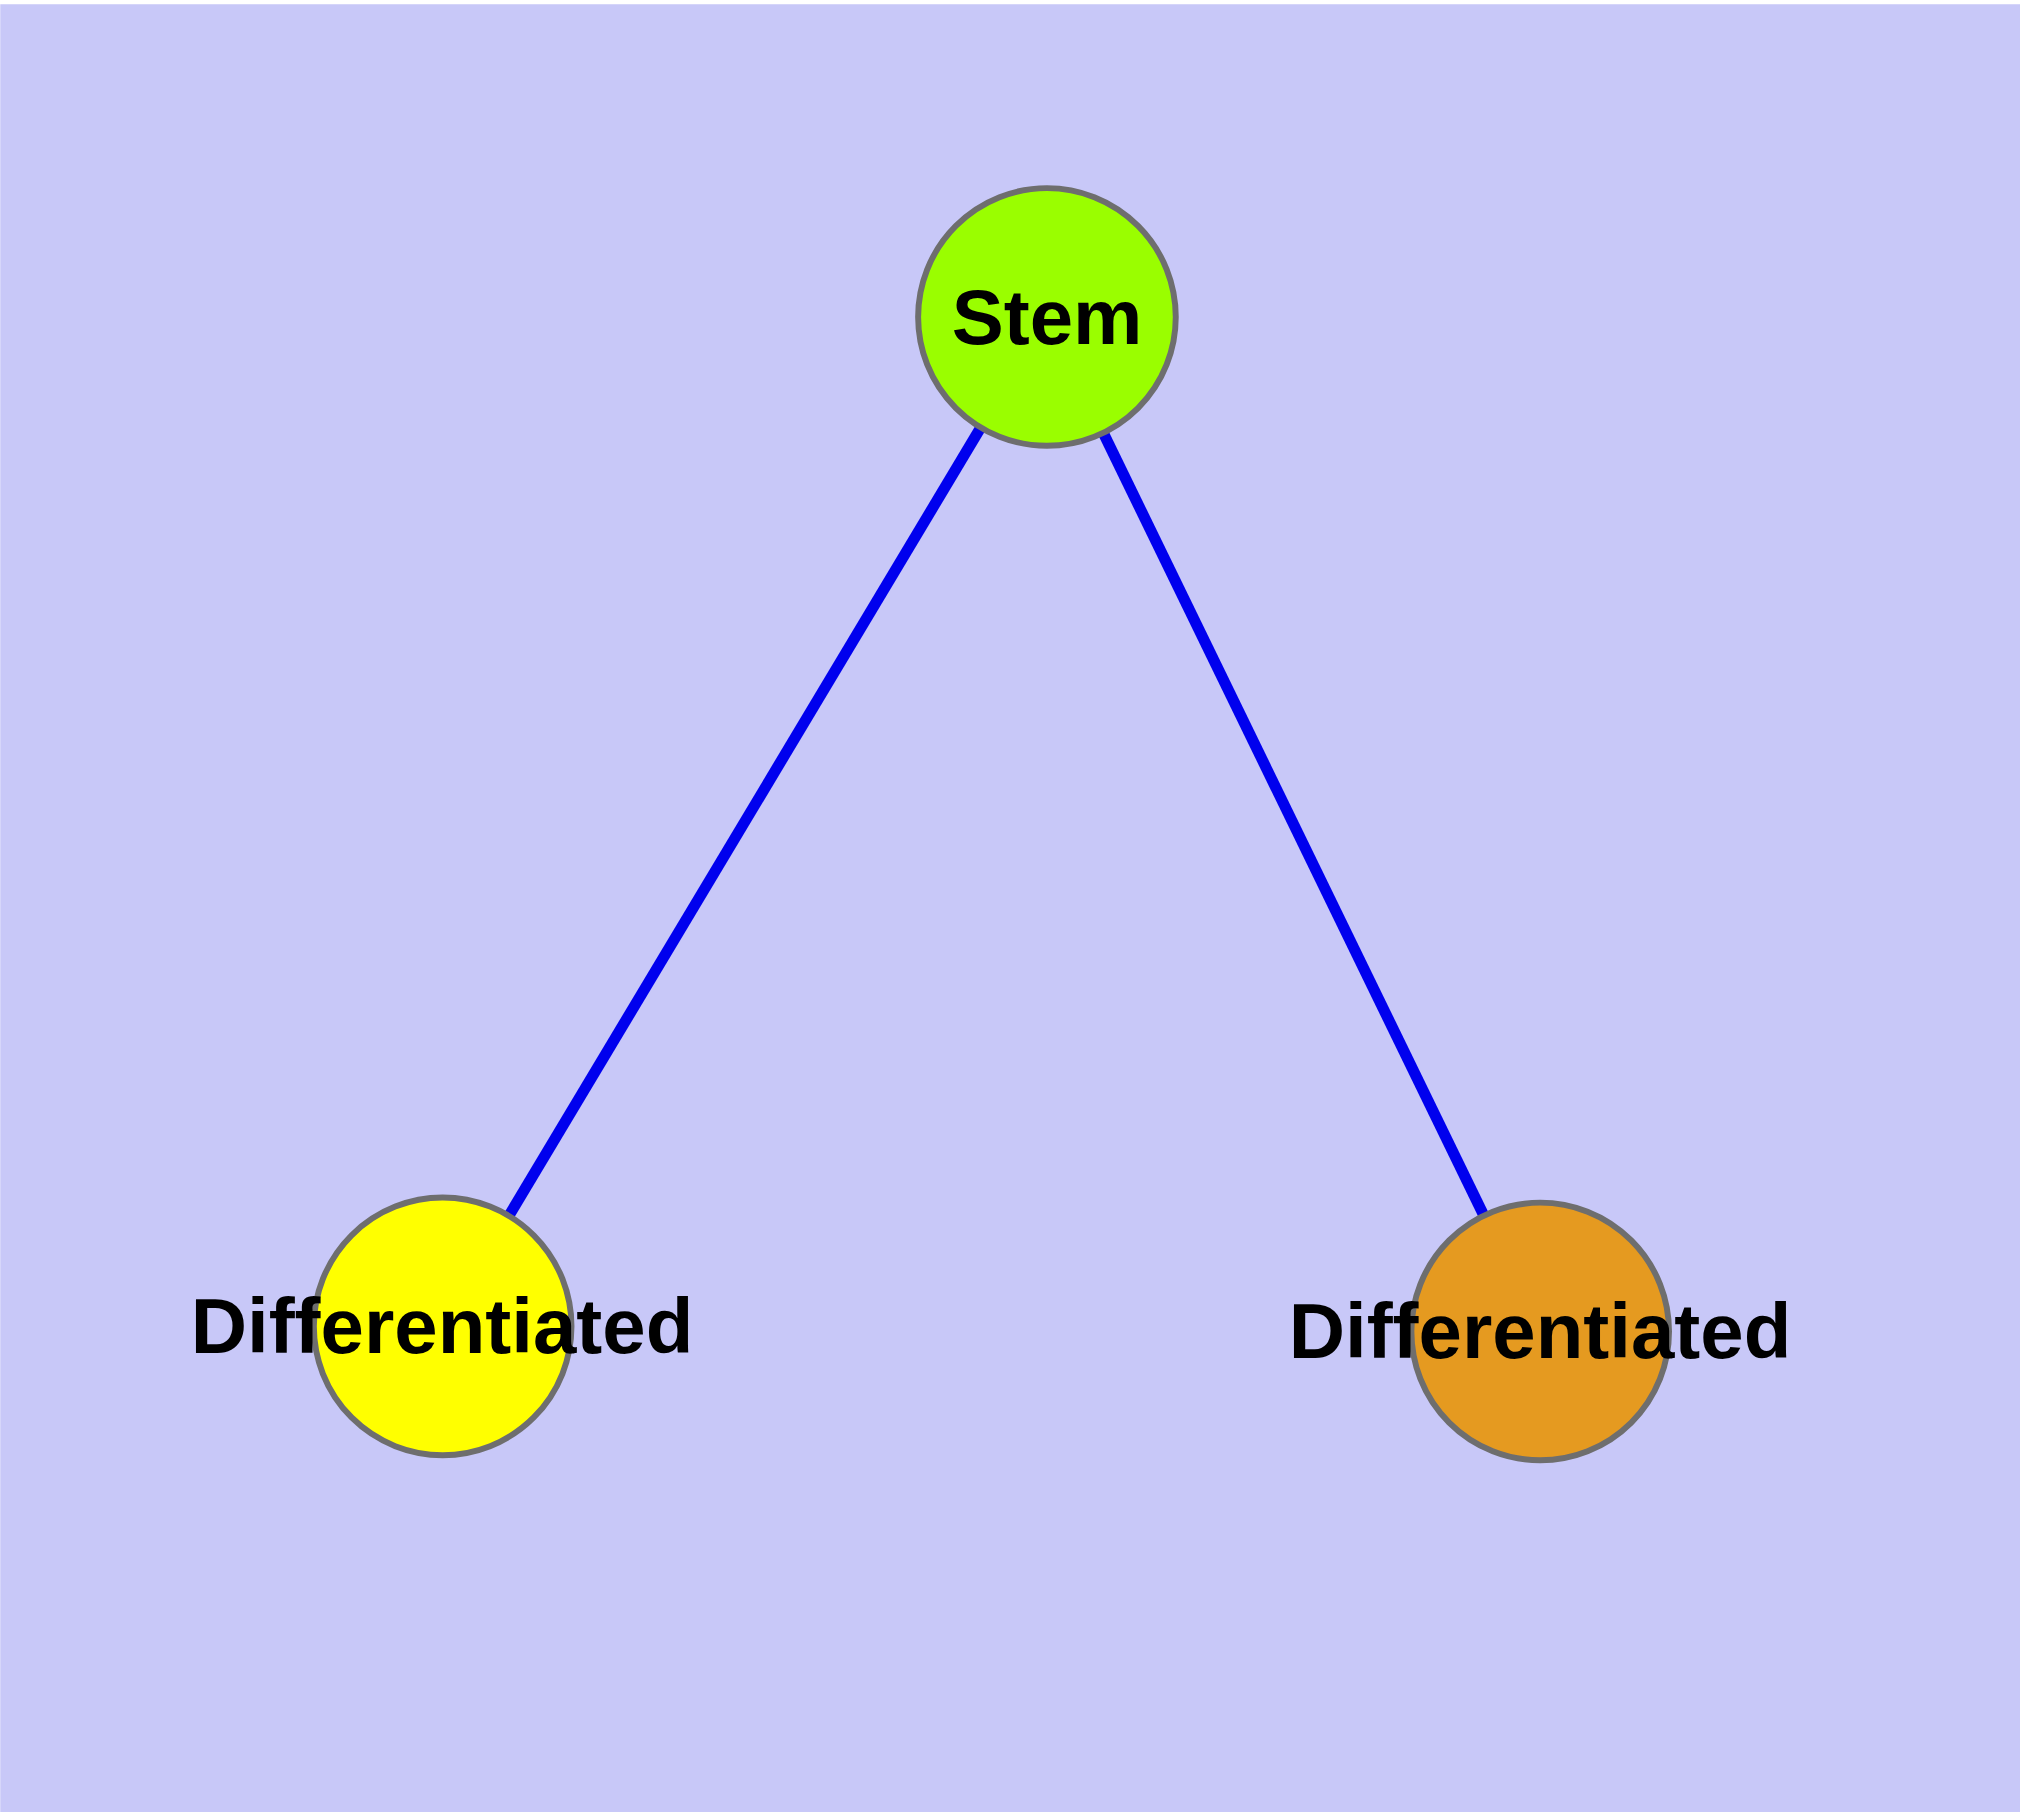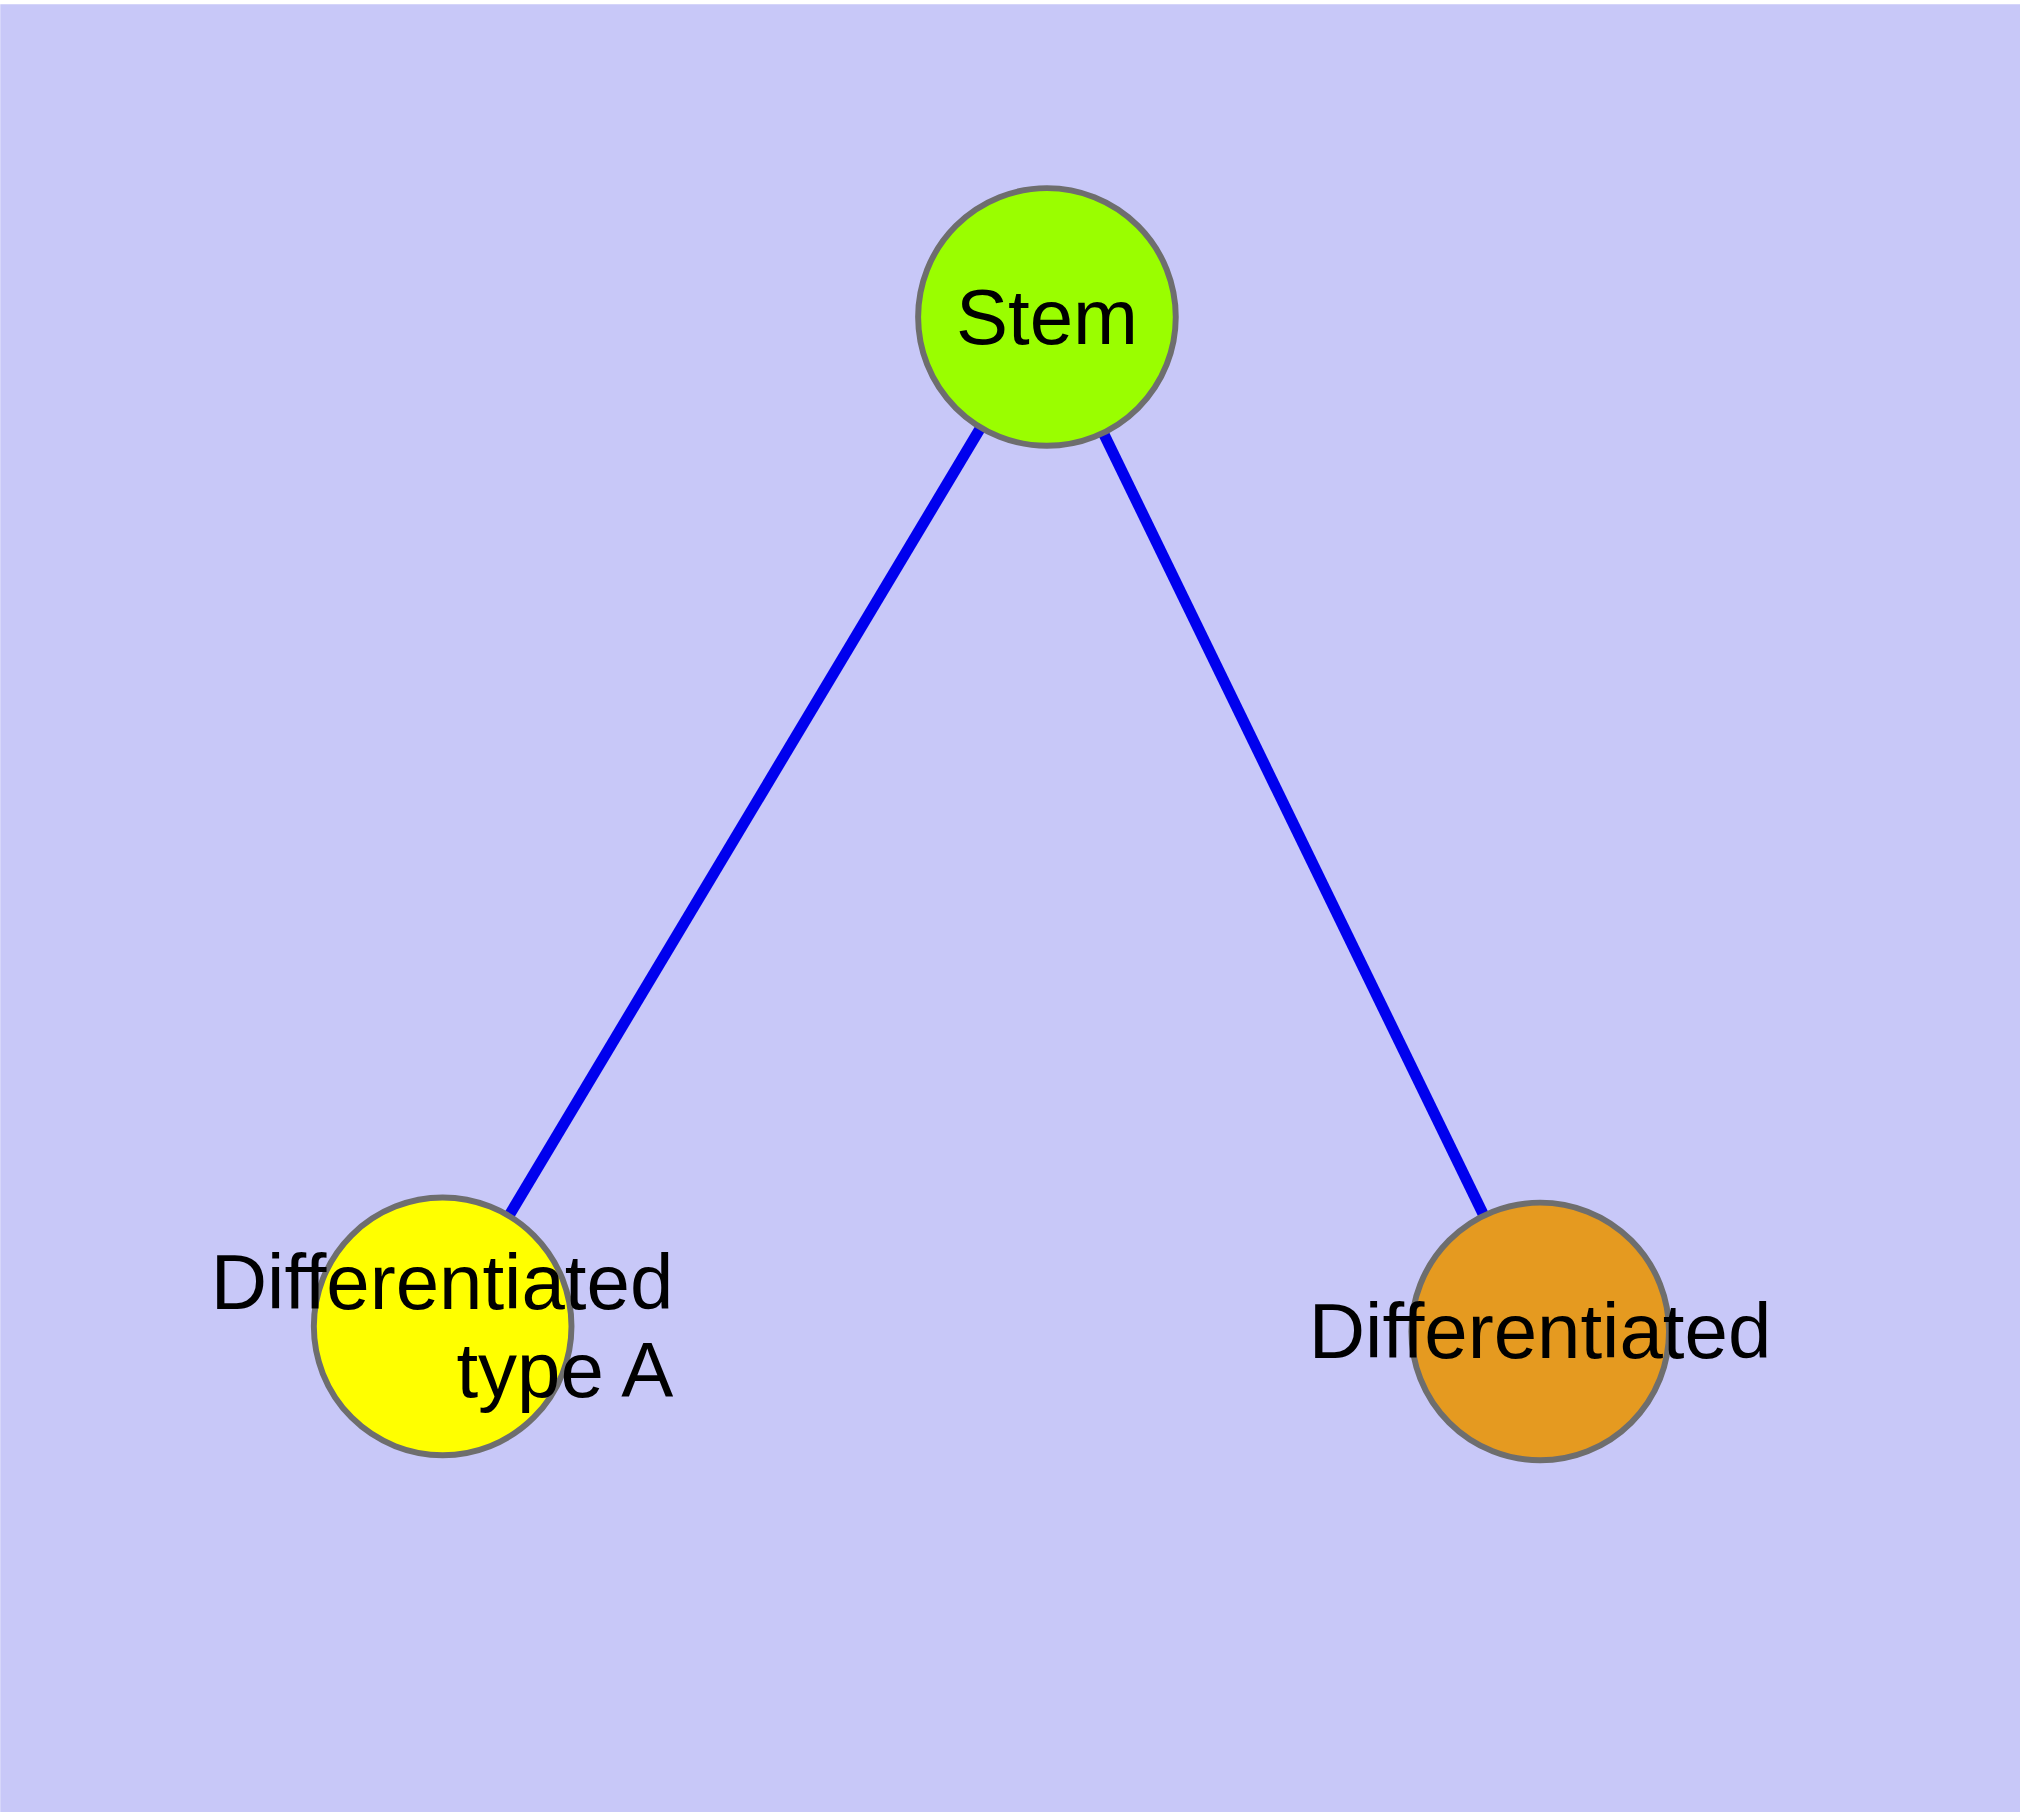--- a/index.html
+++ b/index.html
@@ -25,25 +25,25 @@
     position: absolute;
     left: 0;
     top: 0;
     width: 100%;
     height: 100%;
     pointer-events: none;
   }
   .node-label {
     position: absolute;
     transform: translate(-50%, -50%);
-    font-weight: 400;
+    font-weight: 700;
     font-size: 78px;
     line-height: 1.13;
     color: #000000;
-    text-align: right;
+    text-align: left;
     white-space: nowrap;
   }
 </style>
 </head>
 <body>
 
 <div class="stage">
   <svg id="graph" width="2021" height="1812" viewBox="0 0 2384 2138">
       <rect x="0" y="5" width="2384" height="2133" fill="#c8c8f8"></rect>
       <line x1="1235" y1="374" x2="522" y2="1565" stroke="#0000ee" stroke-width="13"></line>
@@ -51,20 +51,19 @@
       <circle cx="1235" cy="374" r="152" fill="#9afe00" stroke="#6e6e6e" stroke-width="7"></circle>
       <circle cx="522" cy="1565" r="152" fill="#ffff00" stroke="#6e6e6e" stroke-width="7"></circle>
       <circle cx="1817" cy="1571" r="152" fill="#e59a20" stroke="#6e6e6e" stroke-width="7"></circle>
     </svg>
   <div id="labels">
       <div class="node-label" style="left: 1047px; top: 317px;">
         <div>Stem</div>
       </div>
       <div class="node-label" style="left: 442px; top: 1326px;">
         <div>Differentiated</div>
-        <div>type A</div>
       </div>
       <div class="node-label" style="left: 1540px; top: 1331px;">
         <div>Differentiated</div>
       </div>
     </div>
 </div>
 
 
 </body></html>

